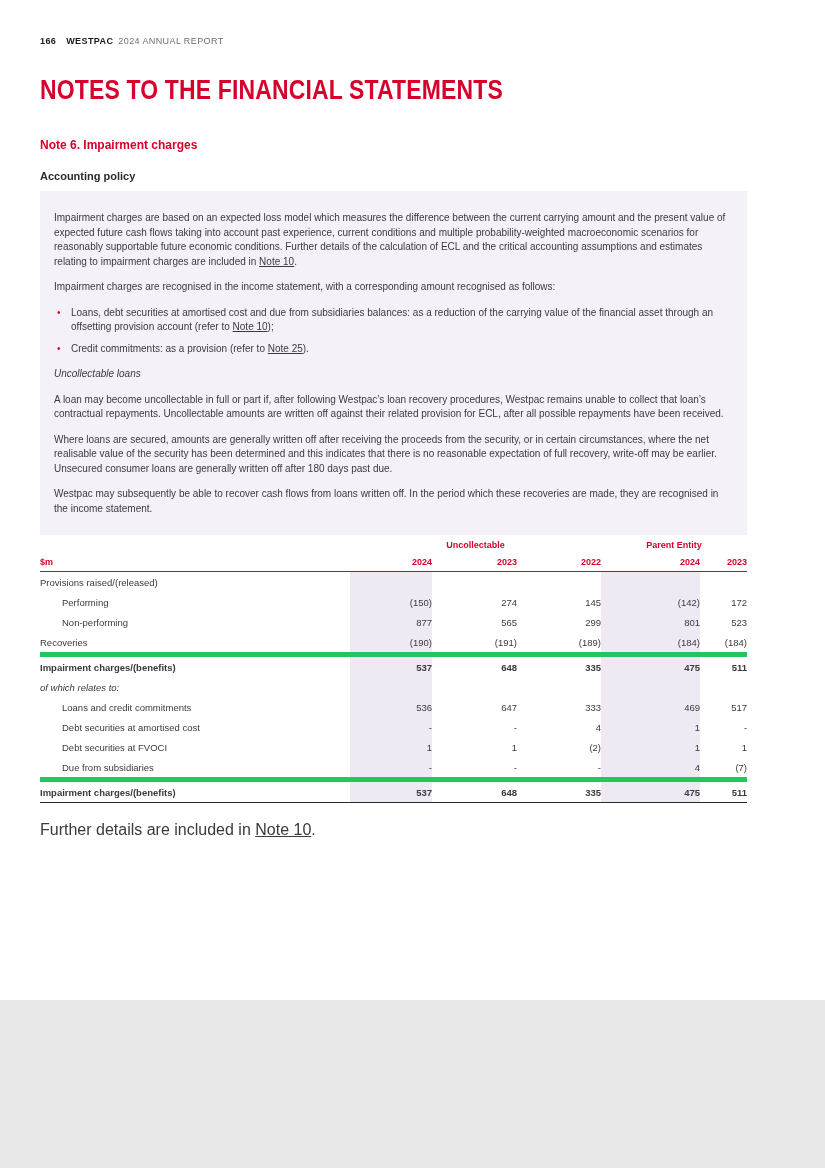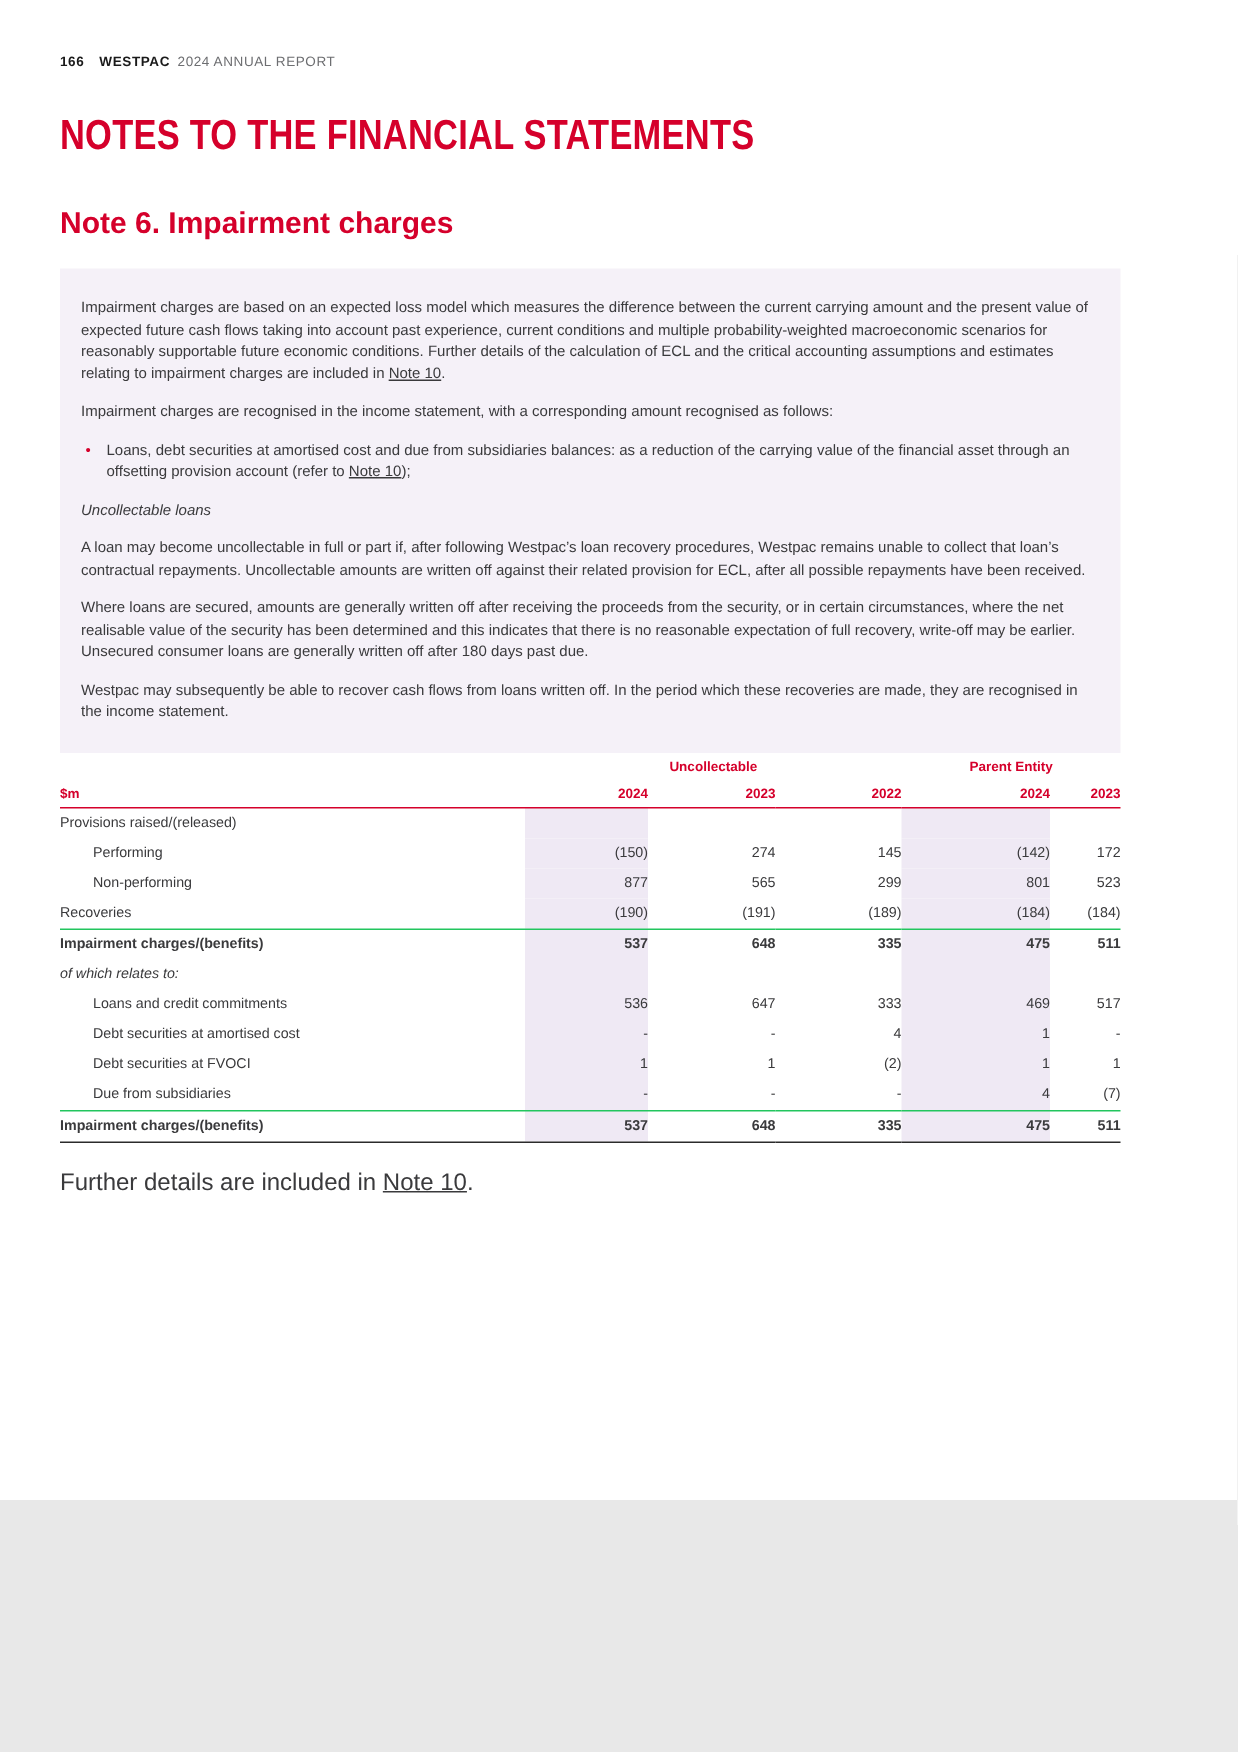--- a/index.html
+++ b/index.html
@@ -13,67 +13,69 @@
   .doc-header { font-size:9px; letter-spacing:0.4px; margin-bottom:30px; }
   .doc-header .pgnum { font-weight:bold; color:#1a1a1a; margin-right:10px; }
   .doc-header .brand { font-weight:bold; color:#1a1a1a; margin-right:5px; }
   .doc-header .report { color:#6d6e71; }
   
   .main-title {
     color:#d5002b; font-size:28px; font-weight:bold; line-height:1;
     transform:scaleX(0.82); transform-origin:left center;
     white-space:nowrap; margin:4px 0 34px 0; letter-spacing:0.2px;
   }
-  .note-title { color:#d5002b; font-size:20px; font-weight:bold; margin-bottom:18px; }
+  .note-title { color:#d5002b; font-size:12px; font-weight:bold; margin-bottom:18px; }
   .policy-heading { color:#2b2b2b; font-size:11px; font-weight:bold; margin-bottom:9px; }
   
   .policy-box { background:#f5f1f8; padding:20px 14px 8px 14px; font-size:10px; line-height:1.45; color:#3a3a3c; }
   .policy-box p { margin-bottom:11px; }
   .policy-box .subhead { font-style:italic; margin-bottom:11px; }
   ul.policy-bullets { list-style:none; margin:0 0 11px 0; }
   ul.policy-bullets li { position:relative; padding-left:17px; margin-bottom:7px; }
   ul.policy-bullets li::before { content:"\2022"; color:#d5002b; position:absolute; left:3px; top:0; }
   .note-link { text-decoration:underline; color:inherit; cursor:pointer; }
   
   .table-intro { font-size:10px; margin:17px 0 16px 0; }
   table.fin { width:100%; border-collapse:collapse; font-size:9.5px; table-layout:fixed; }
   table.fin td { padding:4.5px 0; vertical-align:bottom; }
   td.num { text-align:right; padding-right:2px; }
   tr.group-row td { color:#d5002b; font-weight:bold; font-size:9px; padding-bottom:3px; }
   td.group { text-align:center; }
   tr.year-row td { color:#d5002b; font-weight:bold; font-size:9px; border-bottom:1.5px solid #d5002b; padding-bottom:4px; }
   tbody td:nth-child(2), tbody td:nth-child(5) { background:#efe9f4;margin-left:12px; }
   td.lbl { text-align:left; }
   td.lbl.indent { padding-left:22px; }
-  tr.total td { font-weight:bold; border-top:1px solid #22c55e; }
+  tr.total td { font-weight:bold; border-top:5px solid #22c55e; }
   tr.grand td { border-bottom:1px solid #2b2b2b; }
   tr.italic-row td.lbl { font-style:italic; }
   .after-table { font-size:16px; margin-top:18px; }
 </style>
 </head>
 <body>
 
 <div class="page">
 
   <div class="doc-header">
     <span class="pgnum">166</span><span class="brand">WESTPAC</span><span class="report">2024 ANNUAL REPORT</span>
   </div>
 
   <h1 class="main-title">NOTES TO THE FINANCIAL STATEMENTS</h1>
 
   <h2 class="note-title">Note 6. Impairment charges</h2>
 
+  <h3 class="policy-heading">Accounting policy</h3>
 
   <div class="policy-box">
     <p><span>Impairment charges are based on an expected loss model which measures the difference between the current carrying amount and the present value of expected future cash flows taking into account past experience, current conditions and multiple probability-weighted macroeconomic scenarios for reasonably supportable future economic conditions. Further details of the calculation of ECL and the critical accounting assumptions and estimates relating to impairment charges are included in </span><span class="note-link">Note 10</span><span>.</span></p>
 
     <p>Impairment charges are recognised in the income statement, with a corresponding amount recognised as follows:</p>
 
     <ul class="policy-bullets">
       <li><span>Loans, debt securities at amortised cost and due from subsidiaries balances: as a reduction of the carrying value of the financial asset through an offsetting provision account (refer to </span><span class="note-link">Note 10</span><span>);</span></li>
+      <li><span>Credit commitments: as a provision (refer to </span><span class="note-link">Note 25</span><span>).</span></li>
     </ul>
 
     <p class="subhead">Uncollectable loans</p>
 
     <p>A loan may become uncollectable in full or part if, after following Westpac’s loan recovery procedures, Westpac remains unable to collect that loan’s contractual repayments. Uncollectable amounts are written off against their related provision for ECL, after all possible repayments have been received.</p>
     <p>Where loans are secured, amounts are generally written off after receiving the proceeds from the security, or in certain circumstances, where the net realisable value of the security has been determined and this indicates that there is no reasonable expectation of full recovery, write-off may be earlier. Unsecured consumer loans are generally written off after 180 days past due.</p>
     <p>Westpac may subsequently be able to recover cash flows from loans written off. In the period which these recoveries are made, they are recognised in the income statement.</p>
   </div>
 
 

